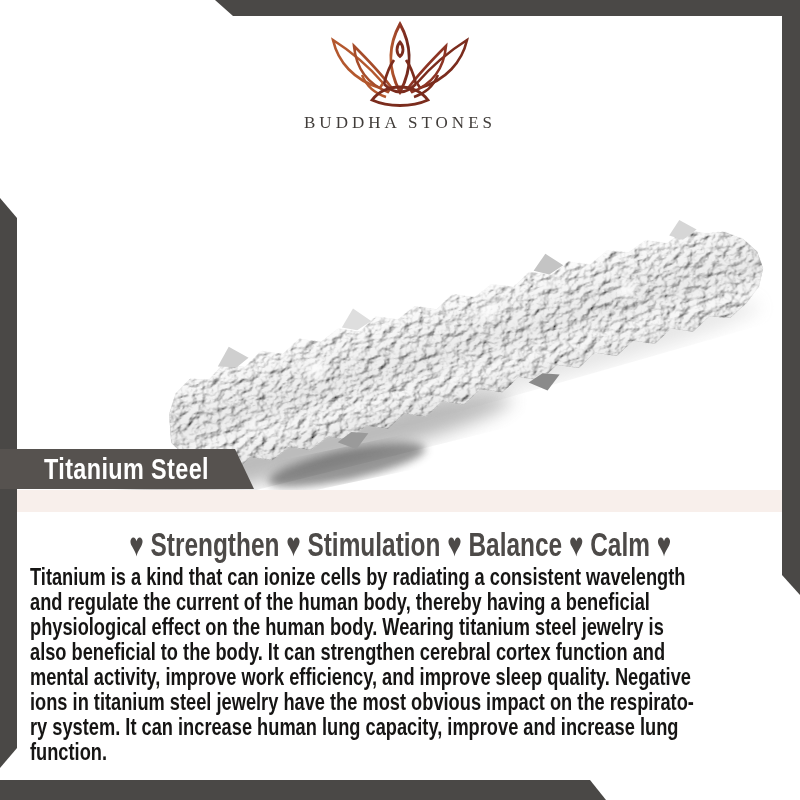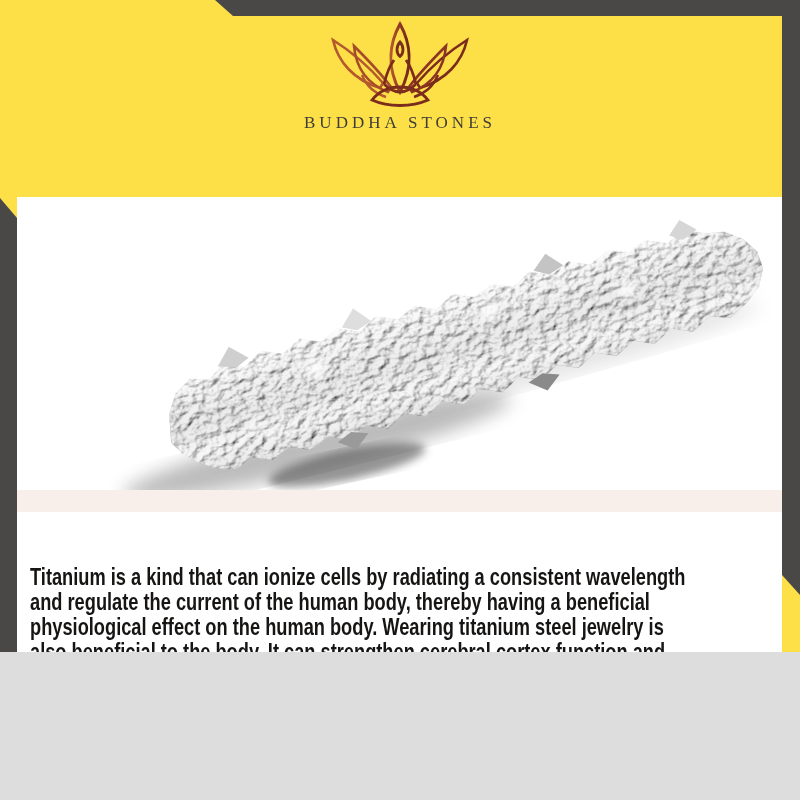--- a/index.html
+++ b/index.html
@@ -1,18 +1,18 @@
 <!DOCTYPE html>
 <html><head>
 <meta charset="utf-8">
 <style>
   html,body { margin:0; padding:0; background:#ddd; }
   .page {
-    position:relative; width:800px; height:652px; margin:0 auto;
-    background:#fde047; overflow:hidden;
+    position:relative; width:800px; height:800px; margin:0 auto;
+    background:#ffffff; overflow:hidden;
     font-family:"Liberation Sans","DejaVu Sans",sans-serif;
   }
   .page * { position:absolute; box-sizing:border-box; }
 
   
   .bar { background:#4a4846; }
   .bar-top    { left:0; top:0; width:800px; height:16px;
                 clip-path:polygon(215px 0,800px 0,800px 16px,233px 16px); }
   .bar-right  { left:782px; top:0; width:18px; height:595px;
                 clip-path:polygon(0 0,18px 0,18px 595px,0 575px); }
@@ -145,24 +145,30 @@
         <polygon points="300,206 316,218 332,206 316,200" fill="#9a9a9a"></polygon>
         <polygon points="500,202 516,215 532,203 516,197" fill="#8a8a8a"></polygon>
         <circle cx="300" cy="130" r="9" fill="#ffffff" opacity="0.85" filter="url(#soft2)"></circle>
         <circle cx="482" cy="122" r="8" fill="#ffffff" opacity="0.8" filter="url(#soft2)"></circle>
         <circle cx="620" cy="140" r="9" fill="#ffffff" opacity="0.8" filter="url(#soft2)"></circle>
         <circle cx="228" cy="168" r="7" fill="#ffffff" opacity="0.7" filter="url(#soft2)"></circle>
       </g>
     </svg>
   </div>
 
+  <div class="stone-badge">
+    <div class="txt">Titanium Steel</div>
+  </div>
 
   <div class="cream-band"></div>
 
   <div class="text-section"></div>
+  <div class="benefit-heading">
+    <span class="txt">♥ Strengthen ♥ Stimulation ♥ Balance ♥ Calm ♥</span>
+  </div>
   <div class="body-text">Titanium is a kind that can ionize cells by radiating a consistent wavelength
 and regulate the current of the human body, thereby having a beneficial
 physiological effect on the human body. Wearing titanium steel jewelry is
 also beneficial to the body. It can strengthen cerebral cortex function and
 mental activity, improve work efficiency, and improve sleep quality. Negative
 ions in titanium steel jewelry have the most obvious impact on the respirato-
 ry system. It can increase human lung capacity, improve and increase lung
 function.</div>
 
 </div>

